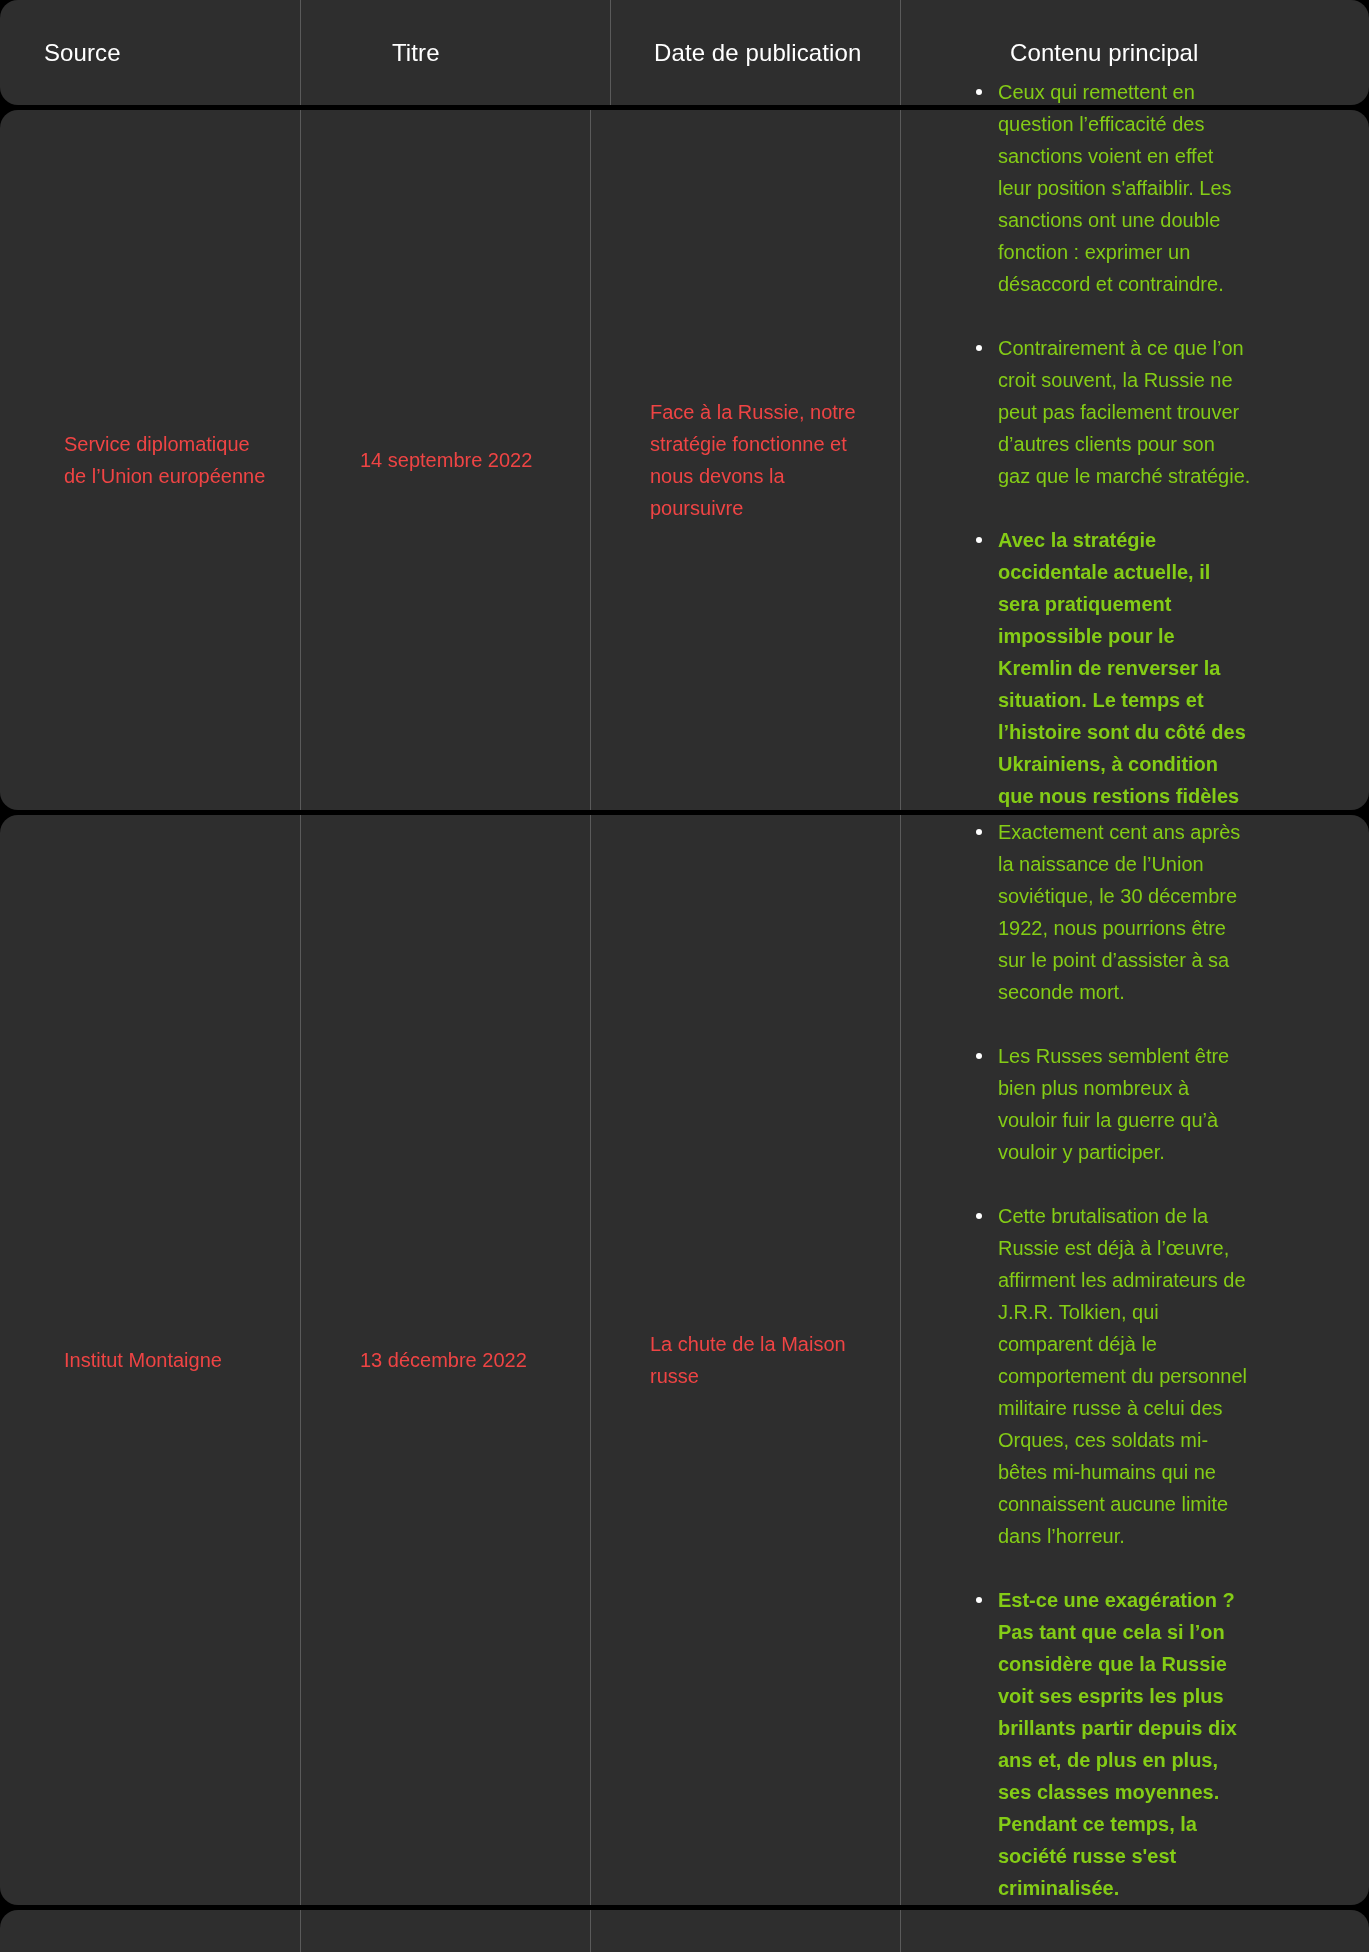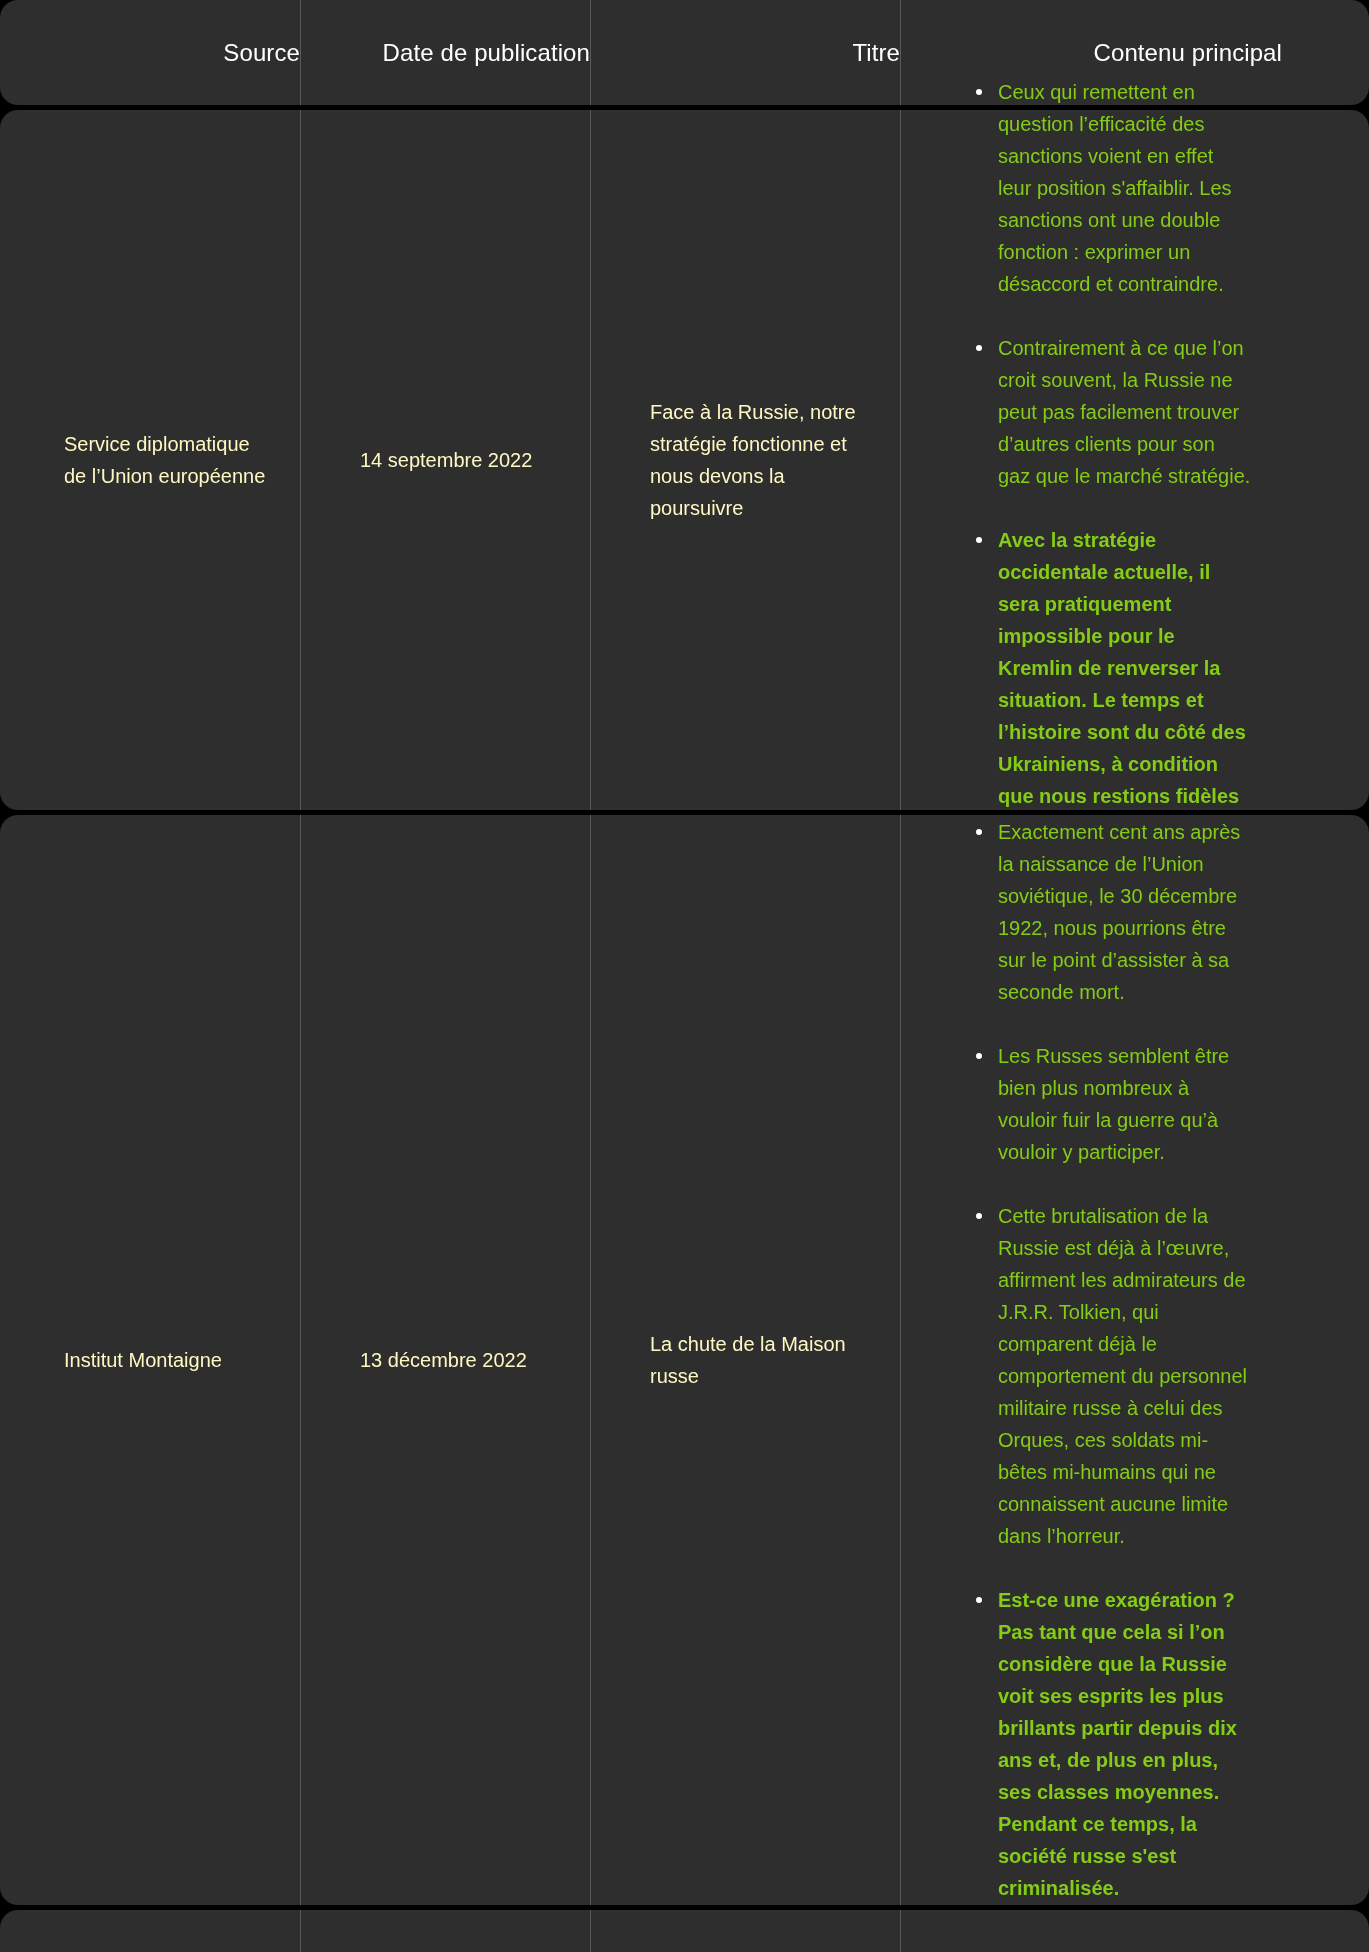--- a/index.html
+++ b/index.html
@@ -56,21 +56,20 @@
 
   
   .header-row {
     height: 105px;
     border-radius: 18px;
   }
   .header-row .cell {
     display: flex;
     align-items: center;
     padding: 0 0 0 44px;
-    justify-content: flex-end;
   }
   .header-row .c-date   { padding-left: 44px; }
   .header-row .c-title  { padding-left: 92px; }
   .header-row .c-content{ padding-left: 110px; }
   .header-label {
     font-size: 24px;
     line-height: 35px;
     color: #ffffff;
     font-weight: 400;
     letter-spacing: 0.1px;
@@ -87,21 +86,21 @@
     align-items: center;
   }
   .body-row .c-content {
     display: flex;
     align-items: center;
   }
 
   .cell-text {
     font-size: 20px;
     line-height: 32px;
-    color: #fef9c3;
+    color: #ef4444;
     font-weight: 400;
   }
   .c-source .cell-text  { padding: 0 26px 0 64px; }
   .c-date   .cell-text  { padding: 0 26px 0 60px; }
   .c-title  .cell-text  { padding: 0 24px 0 60px; }
 
   
   ul.bullets {
     margin: 0;
     padding: 0 30px 0 74px;
@@ -141,25 +140,25 @@
 </style>
 </head>
 <body>
 
 <div class="table">
 
   <div class="row header-row">
     <div class="cell c-source">
       <span class="header-label">Source</span>
     </div>
+    <div class="cell c-title">
+      <span class="header-label">Titre</span>
+    </div>
     <div class="cell c-date">
       <span class="header-label">Date de publication</span>
-    </div>
-    <div class="cell c-title">
-      <span class="header-label">Titre</span>
     </div>
     <div class="cell c-content">
       <span class="header-label">Contenu principal</span>
     </div>
   </div>
 
   <div class="row body-row row-1">
     <div class="cell c-source">
       <span class="cell-text">Service diplomatique de l’Union européenne</span>
     </div>

